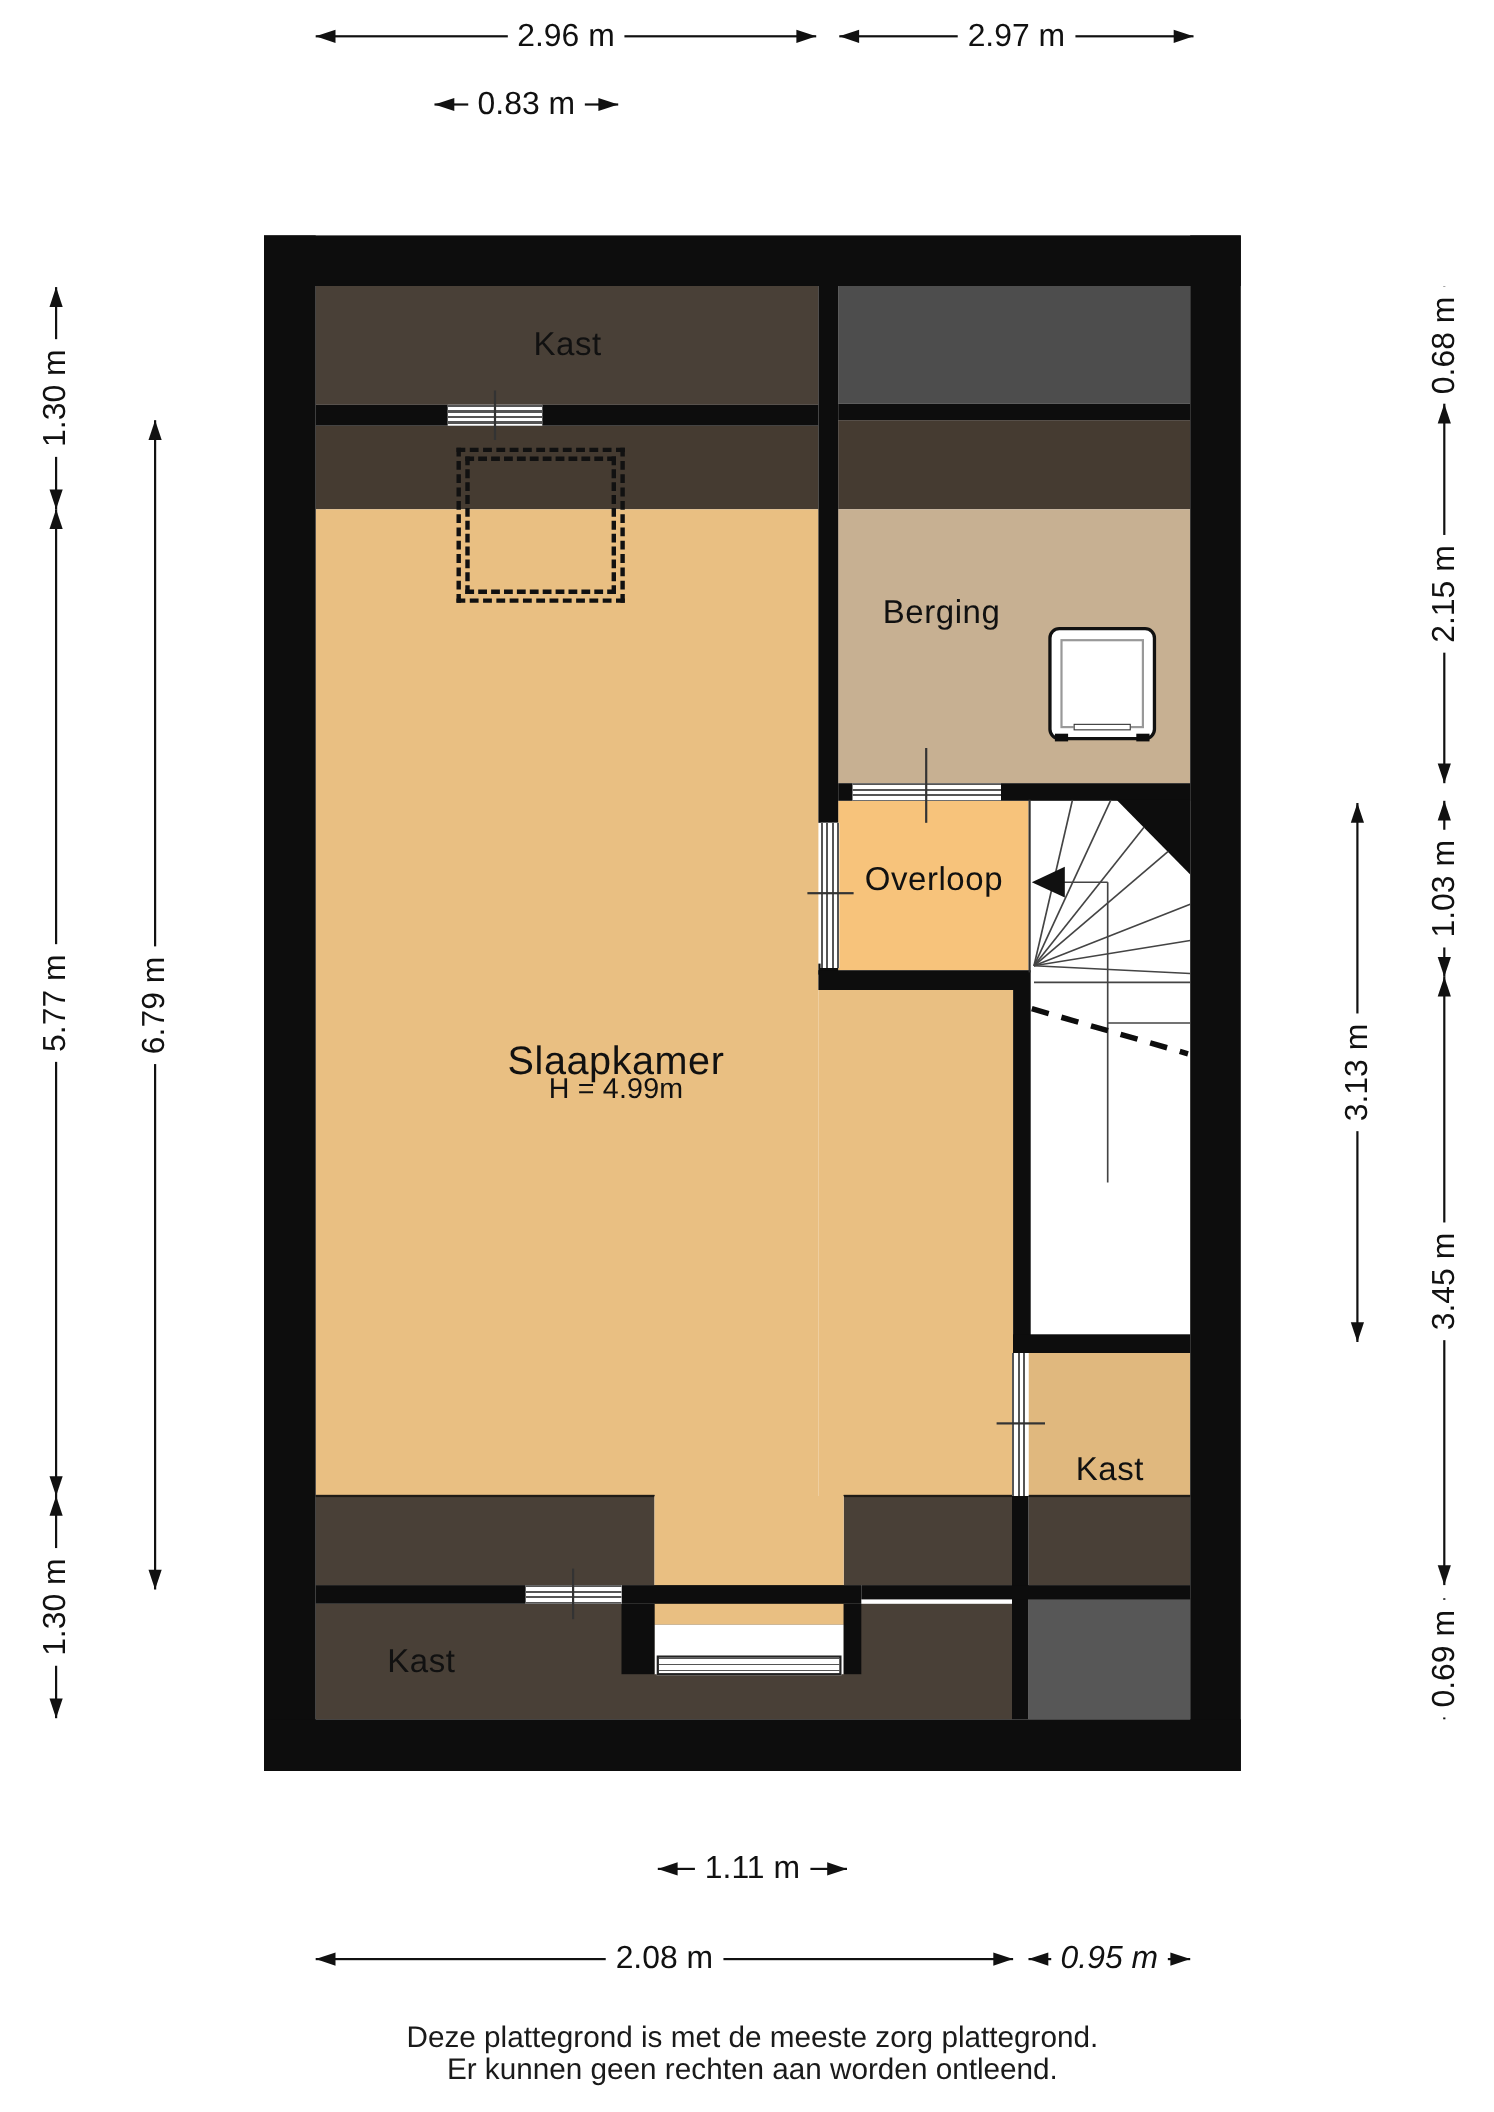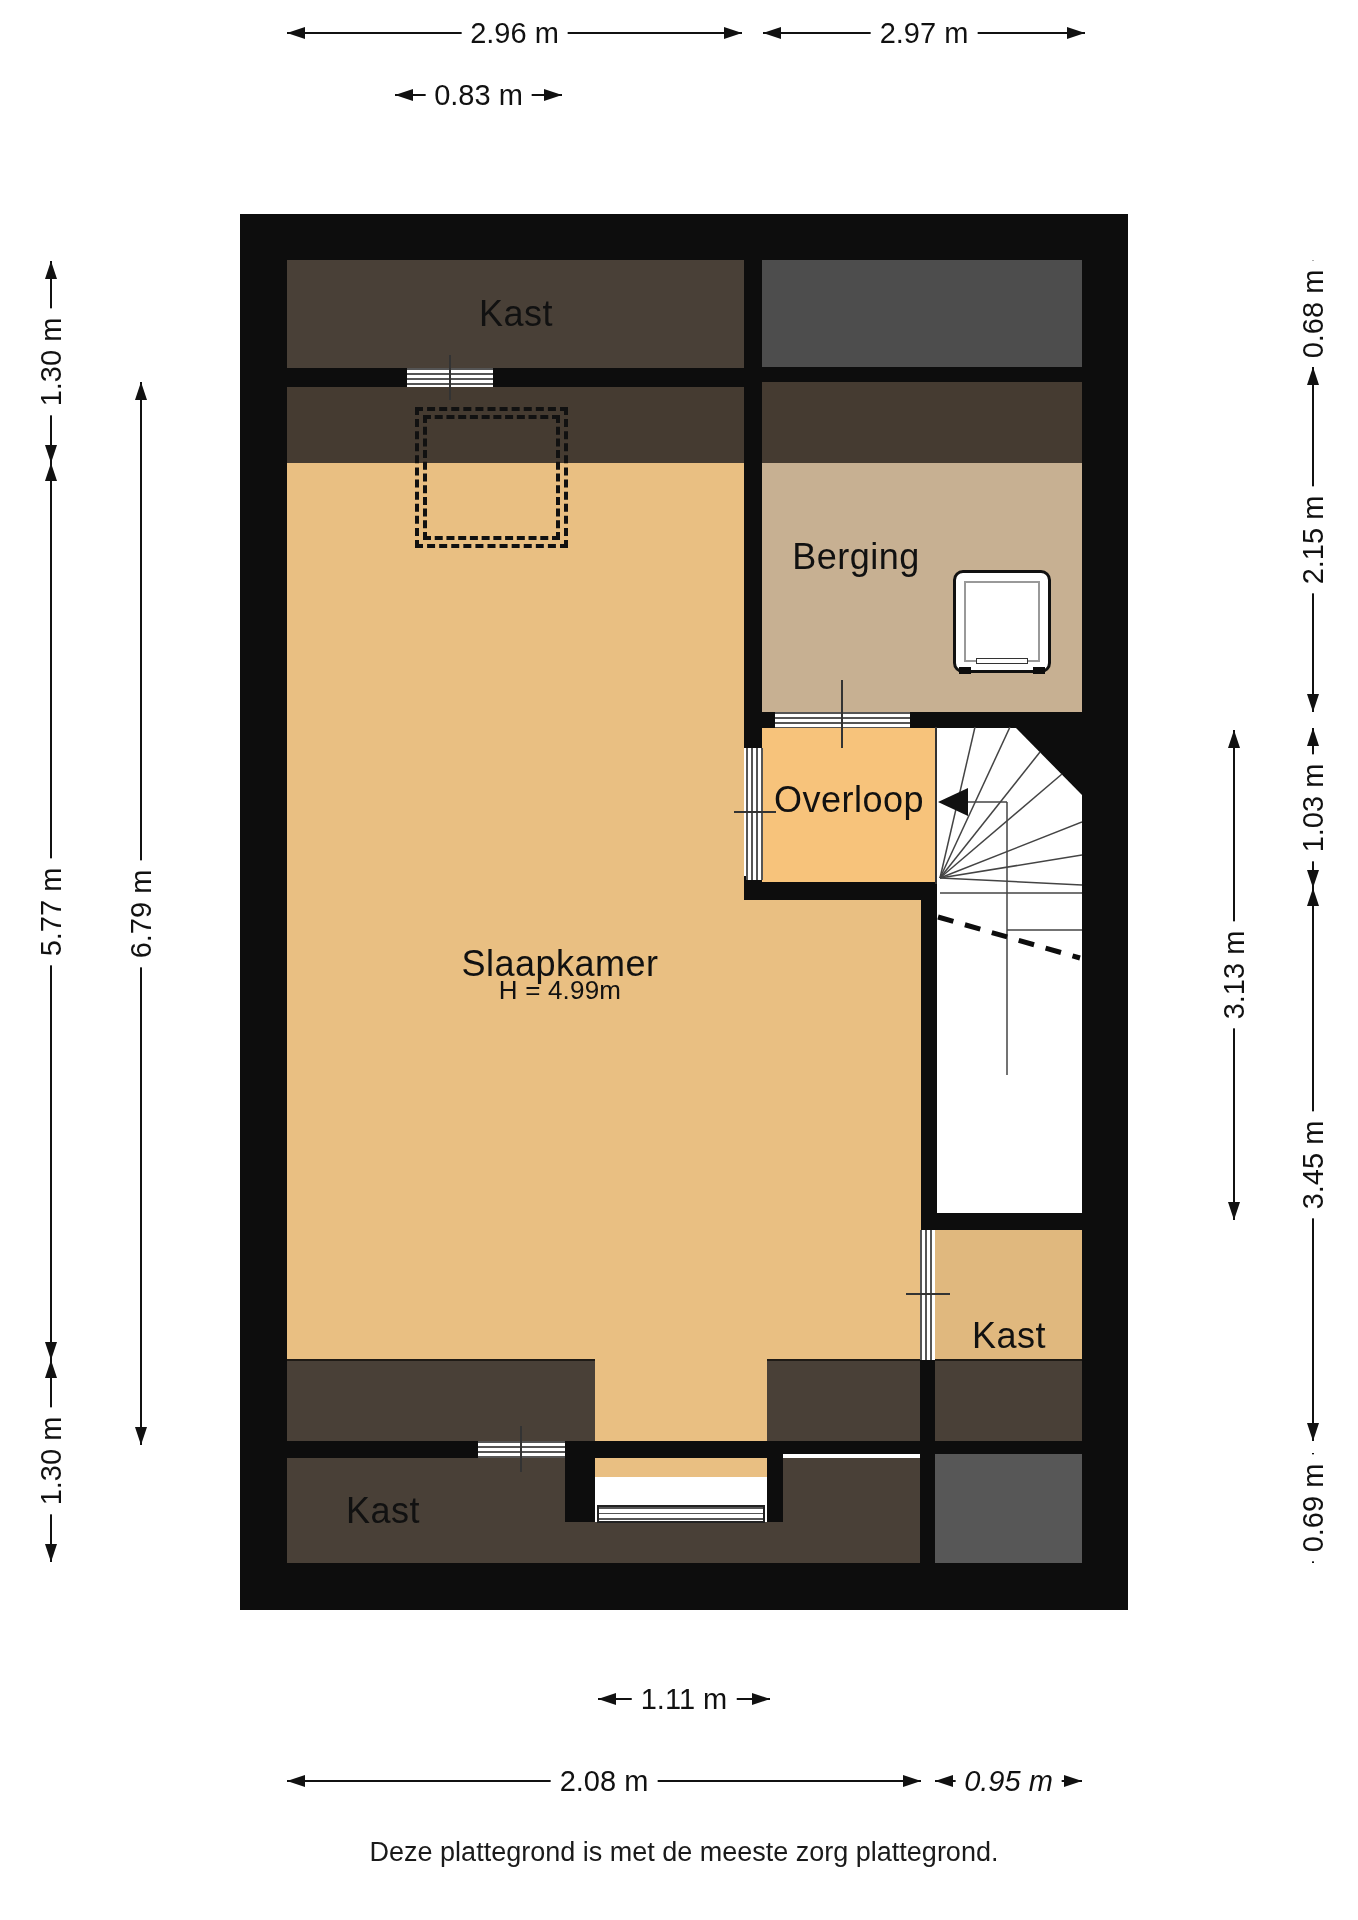--- a/index.html
+++ b/index.html
@@ -35,21 +35,21 @@
   .dormer { position:absolute; border: 4px dashed #111; background: transparent; }
   .dormer-inner { position:absolute; inset: 4px; border: 4px dashed #111; }
 
   
   .tv { position:absolute; background:#fff; border:3px solid #111; border-radius:10px; }
   .tv-screen { position:absolute; inset:8px; border:2px solid #999; background:#fff; }
   .tv-bar { position:absolute; left:20px; right:20px; bottom:6px; height:6px; border:1px solid #333; background:#fff; }
   .tv-foot { position:absolute; bottom:-4px; width:12px; height:7px; background:#0d0d0d; }
 
   
-  .rlabel { position:absolute; transform: translate(-50%,-50%); font-size:36px;
+  .rlabel { position:absolute; transform: translate(-50%,-50%); font-size:30px;
     letter-spacing:.5px; color:#111; white-space:nowrap; }
   .rlabel.big { font-size:36px; }
   .rlabel.sub { font-size:26px; letter-spacing:.2px; }
 
   
   .hdim, .vdim { position:absolute; }
   .hdim { height:16px; }
   .hdim .dline { position:absolute; left:0; right:0; top:7px; height:2px; background:#111; }
   .hdim .dline::before { content:""; position:absolute; left:0; top:-5px; width:0; height:0;
     border-top:6px solid transparent; border-bottom:6px solid transparent; border-right:18px solid #111; }
@@ -228,15 +228,16 @@
     <i class="dline"></i>
       <span class="dlabel">3.45 m</span>
   </div>
   <div class="vdim" style="left:1305px;top:1453px;height:110px;">
     <i class="dline"></i>
       <span class="dlabel">0.69 m</span>
   </div>
 
   <div class="footer">
     <div>Deze plattegrond is met de meeste zorg plattegrond.</div>
+    <div>Er kunnen geen rechten aan worden ontleend.</div>
   </div>
 
 </div>
 
 </body></html>

